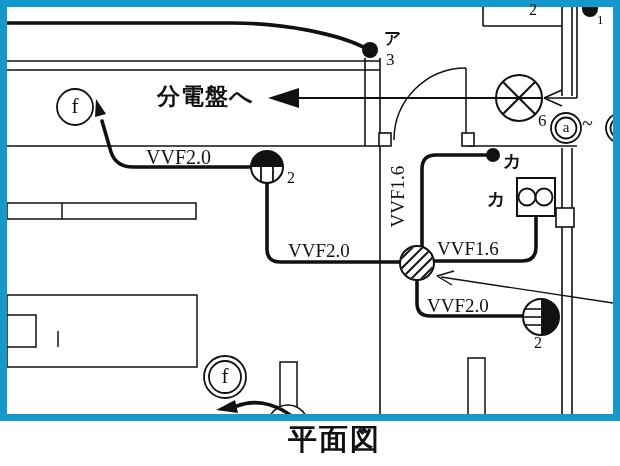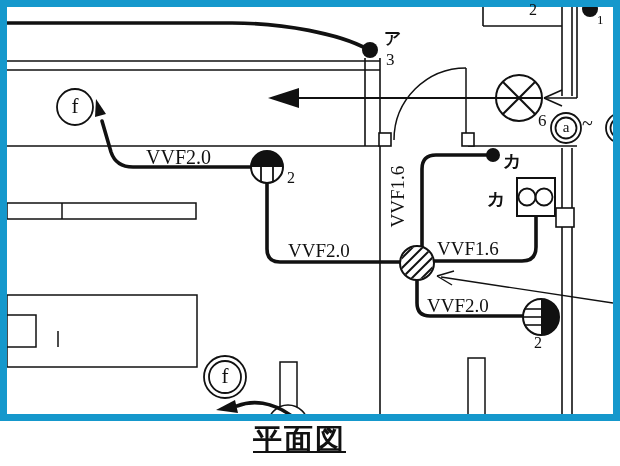--- a/index.html
+++ b/index.html
@@ -22,21 +22,21 @@
   .t-2left{left:287px;top:170px;font-size:16px;}
   .t-2bot{left:534px;top:335px;font-size:16px;}
   .t-ka1{left:503px;top:152px;font-size:18px;}
   .t-ka2{left:487px;top:190px;font-size:18px;}
   .t-6{left:538px;top:112px;font-size:17px;}
   .t-a{left:558px;top:120px;width:16px;font-size:15px;text-align:center;}
   .t-tilde{left:582px;top:113px;font-size:20px;}
   .t-1{left:597px;top:13px;font-size:13px;}
   .t-f1{left:66px;top:96px;width:18px;font-size:21px;text-align:center;}
   .t-f2{left:216px;top:366px;width:18px;font-size:21px;text-align:center;}
-  .t-caption{left:253px;top:425px;width:128px;font-size:29px;letter-spacing:2px;text-align:left;text-decoration:underline;}
+  .t-caption{left:253px;top:425px;width:128px;font-size:29px;letter-spacing:2px;text-align:right;}
 </style>
 </head>
 <body>
 
 <div id="stage">
 
 <svg id="diagram-svg" width="620" height="466" viewBox="0 0 620 466">
   <defs>
     <clipPath id="frameclip">
           <rect x="7" y="7" width="606" height="407"></rect>
@@ -176,20 +176,21 @@
     <g>
       <rect x="517" y="178" width="38" height="38" fill="#fff" stroke-width="2"></rect>
       <circle cx="527" cy="197" r="8.5" stroke-width="1.8"></circle>
       <circle cx="544" cy="197" r="8.5" stroke-width="1.8"></circle>
     </g>
   </g>
 
   <rect x="3.5" y="3.5" width="613" height="414" fill="none" stroke="#1598cc" stroke-width="7"></rect>
 </svg>
 
+  <span class="lbl goth t-panel">分電盤へ</span>
   <span class="lbl serif t-vvf20-top">VVF2.0</span>
   <span class="lbl serif t-vvf16-v">VVF1.6</span>
   <span class="lbl serif t-vvf16-h">VVF1.6</span>
   <span class="lbl serif t-vvf20-mid">VVF2.0</span>
   <span class="lbl serif t-vvf20-bot">VVF2.0</span>
   <span class="lbl goth t-a-kana">ア</span>
   <span class="lbl serif t-3">3</span>
   <span class="lbl serif t-2box">2</span>
   <span class="lbl serif t-2left">2</span>
   <span class="lbl serif t-2bot">2</span>

